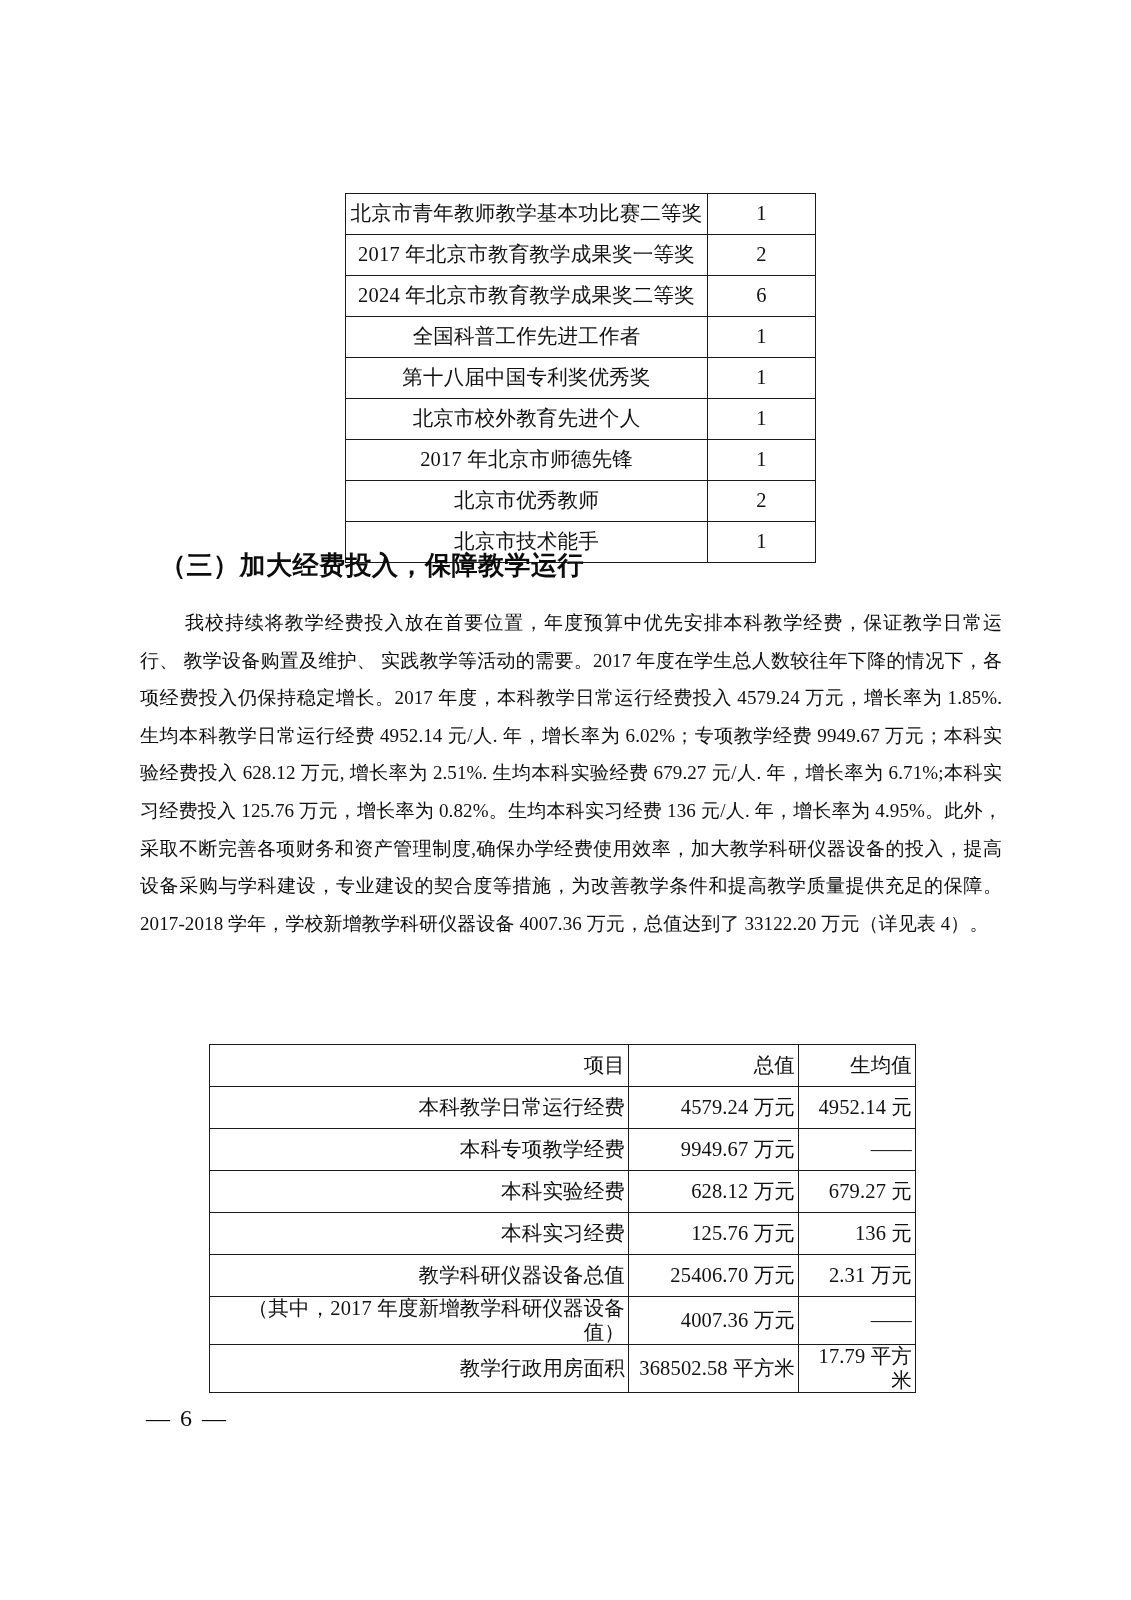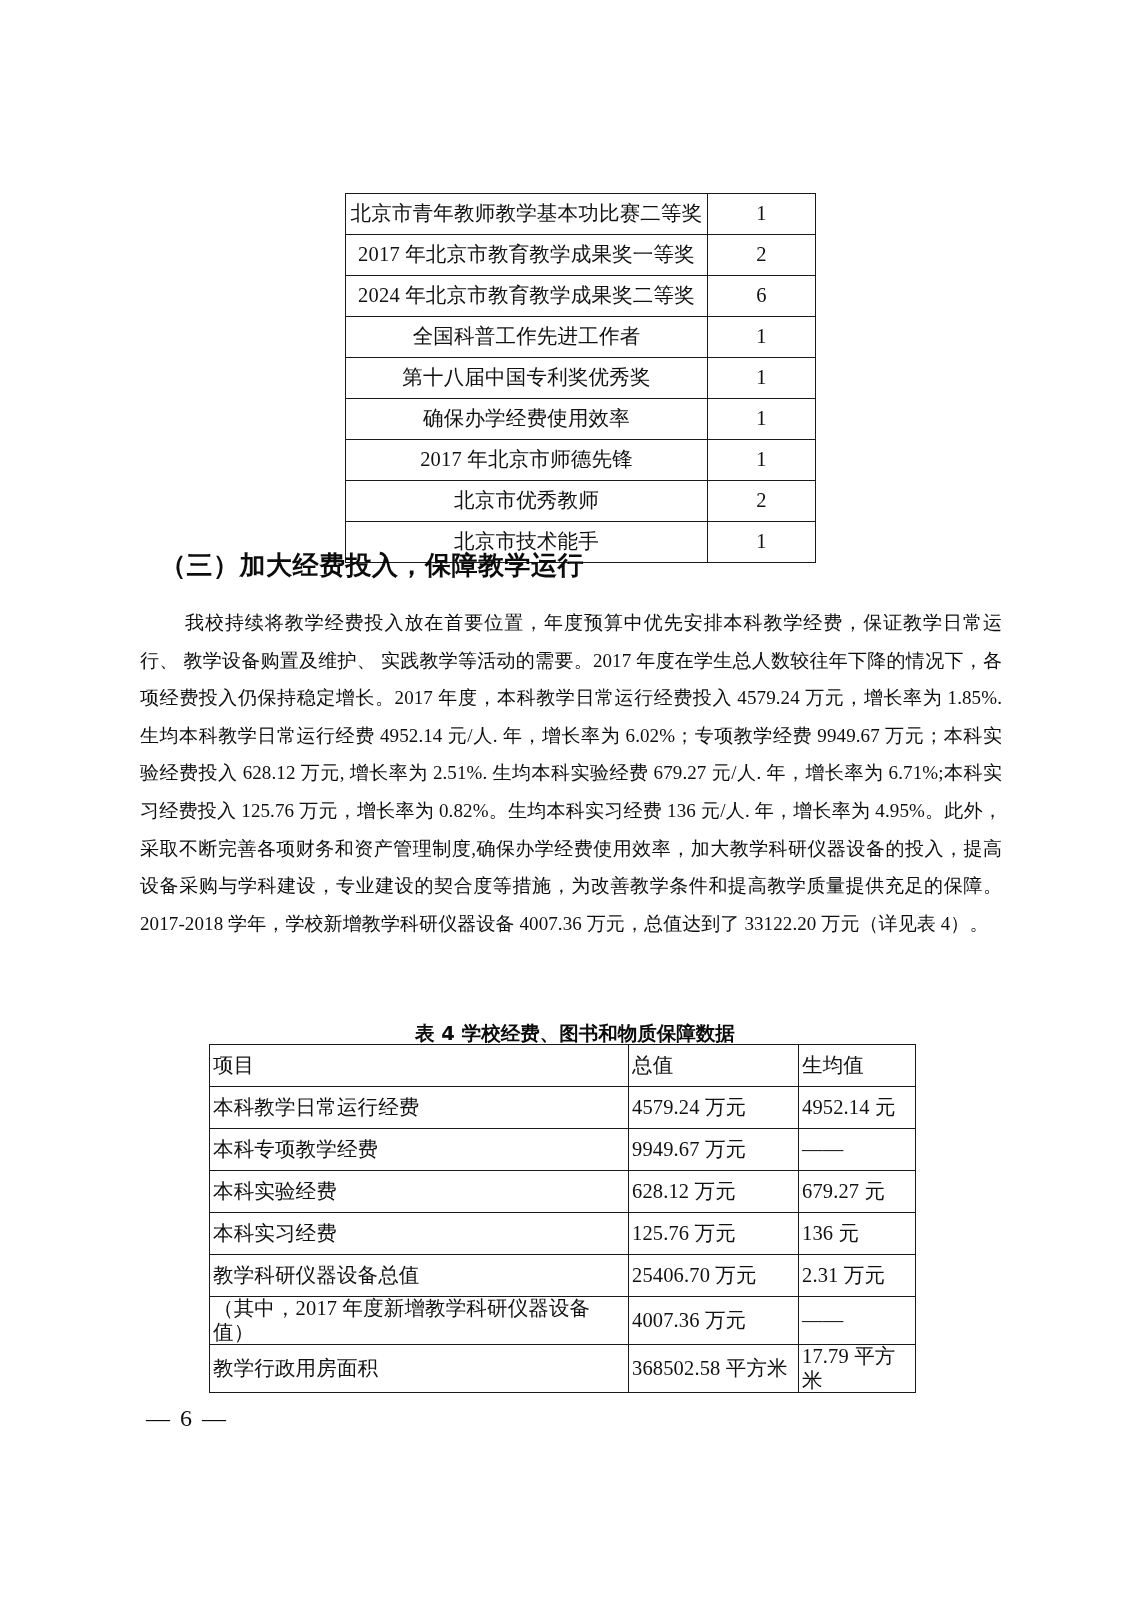--- a/index.html
+++ b/index.html
@@ -97,21 +97,21 @@
     border-collapse: collapse;
     table-layout: fixed;
   }
   .funds-table th,
   .funds-table td {
     border: 1px solid #1a1a1a;
     height: 41px;
     font-size: 20.5px;
     font-weight: normal;
     font-family: "Liberation Serif", "DejaVu Serif", serif;
-    text-align: left;
+    text-align: right;
     vertical-align: middle;
     padding: 0 3px;
     line-height: 1.15;
     letter-spacing: 0.15px;
   }
   .funds-table col.c-item { width: 419px; }
   .funds-table col.c-total { width: 170px; }
   .funds-table col.c-percap { width: 117px; }
 
   .dash-cell { letter-spacing: -1px; }
@@ -148,21 +148,21 @@
       </tr>
       <tr>
         <td class="name-col">全国科普工作先进工作者</td>
         <td class="count-col">1</td>
       </tr>
       <tr>
         <td class="name-col">第十八届中国专利奖优秀奖</td>
         <td class="count-col">1</td>
       </tr>
       <tr>
-        <td class="name-col">确保办学经费使用效率</td>
+        <td class="name-col">北京市校外教育先进个人</td>
         <td class="count-col">1</td>
       </tr>
       <tr>
         <td class="name-col">2017 年北京市师德先锋</td>
         <td class="count-col">1</td>
       </tr>
       <tr>
         <td class="name-col">北京市优秀教师</td>
         <td class="count-col">2</td>
       </tr>
@@ -170,21 +170,20 @@
         <td class="name-col">北京市技术能手</td>
         <td class="count-col">1</td>
       </tr>
     </tbody>
   </table>
 
   <div class="section-heading">（三）加大经费投入，保障教学运行</div>
 
   <div class="body-para">我校持续将教学经费投入放在首要位置，年度预算中优先安排本科教学经费，保证教学日常运行、 教学设备购置及维护、 实践教学等活动的需要。2017 年度在学生总人数较往年下降的情况下，各项经费投入仍保持稳定增长。2017 年度，本科教学日常运行经费投入 4579.24 万元，增长率为 1.85%. 生均本科教学日常运行经费 4952.14 元/人. 年，增长率为 6.02%；专项教学经费 9949.67 万元；本科实验经费投入 628.12 万元, 增长率为 2.51%. 生均本科实验经费 679.27 元/人. 年，增长率为 6.71%;本科实习经费投入 125.76 万元，增长率为 0.82%。生均本科实习经费 136 元/人. 年，增长率为 4.95%。此外，采取不断完善各项财务和资产管理制度,确保办学经费使用效率，加大教学科研仪器设备的投入，提高设备采购与学科建设，专业建设的契合度等措施，为改善教学条件和提高教学质量提供充足的保障。2017-2018 学年，学校新增教学科研仪器设备 4007.36 万元，总值达到了 33122.20 万元（详见表 4）。</div>
 
-  <div class="table4-caption">表 4 学校经费、图书和物质保障数据</div>
 
   <table class="funds-table">
     <colgroup>
       <col class="c-item">
       <col class="c-total">
       <col class="c-percap">
     </colgroup>
     <thead>
       <tr>
         <th>项目</th>

